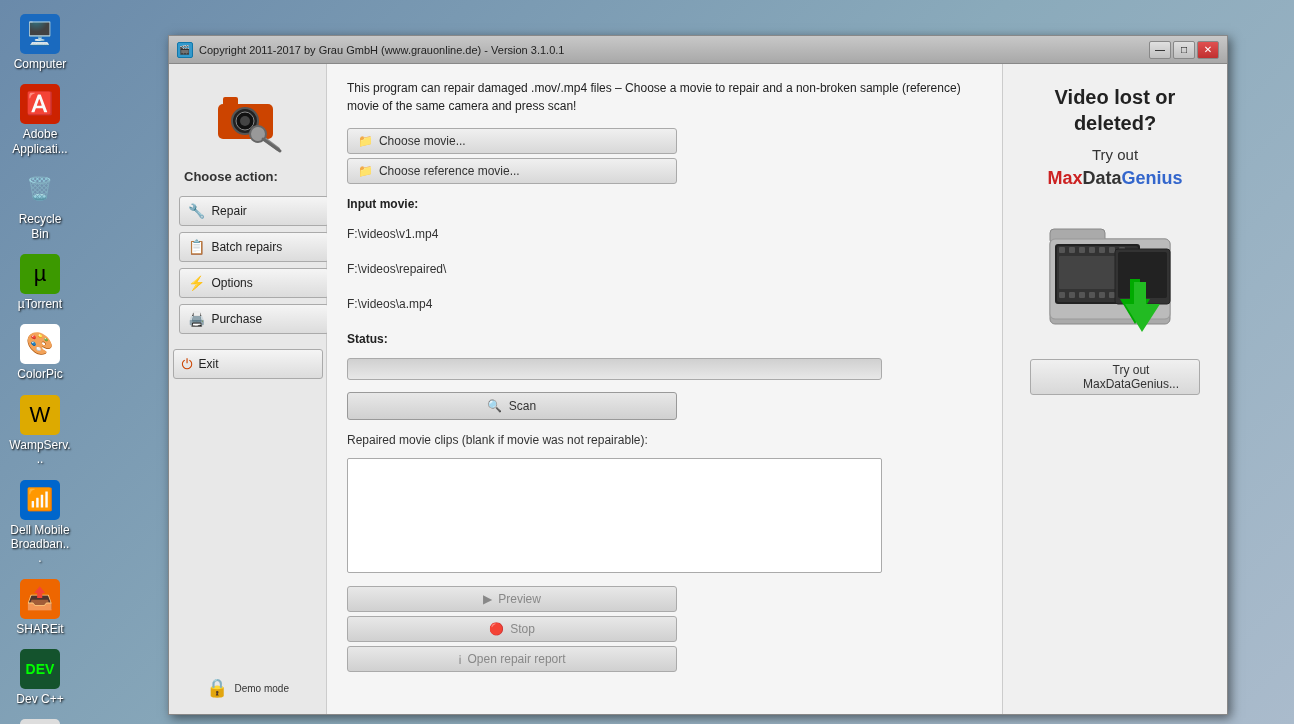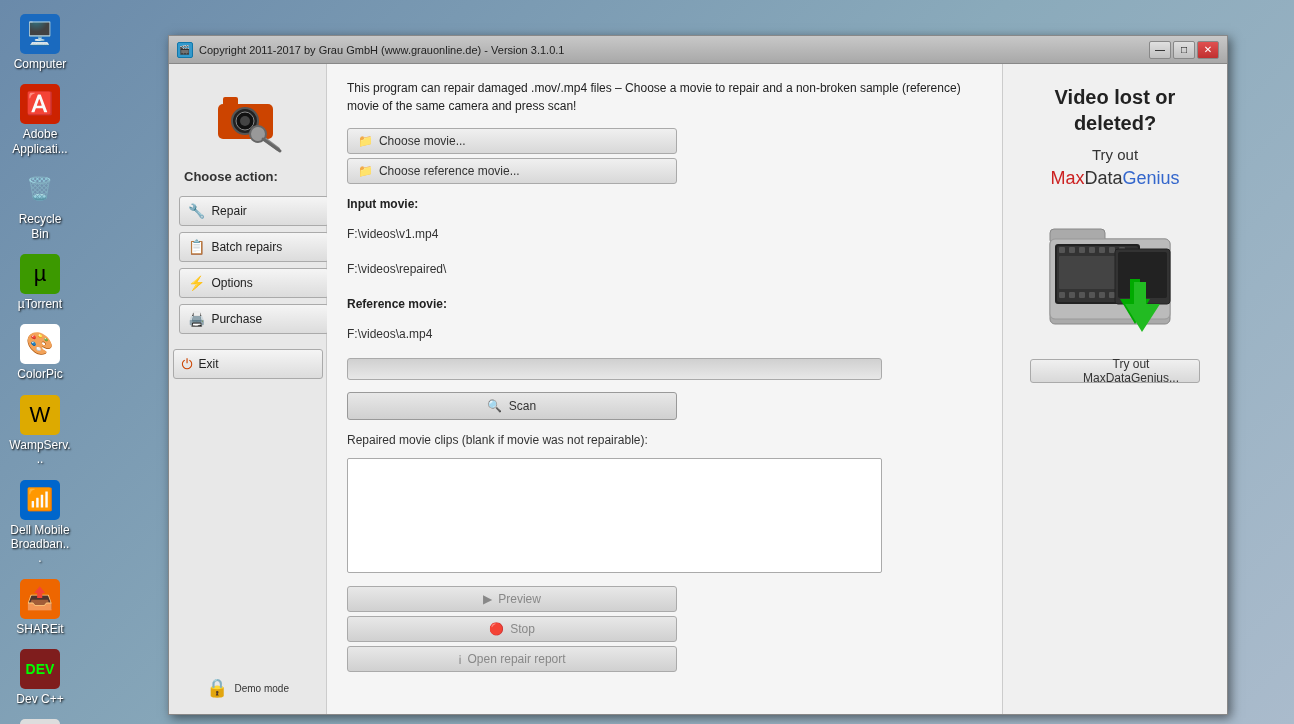--- a/index.html
+++ b/index.html
@@ -337,38 +337,38 @@
 
     .promo-subtitle {
       font-size: 15px;
       color: #333;
       text-align: left;
       margin-bottom: 5px;
     }
 
     .maxdata-logo {
       font-size: 18px;
-      font-weight: normal;
+      font-weight: bold;
       text-align: left;
       margin-bottom: 15px;
     }
     .max-text { color: #cc2222; }
     .data-text { color: #333333; }
     .genius-text { color: #3366cc; }
 
     .promo-image {
       width: 170px;
       height: 140px;
       position: relative;
       margin-bottom: 15px;
     }
 
     .try-btn {
       width: 170px;
-      height: 24px;
+      height: 36px;
       background: linear-gradient(to bottom, #f0f0f0, #d8d8d8);
       border: 1px solid #aaa;
       border-radius: 3px;
       cursor: pointer;
       display: flex;
       align-items: center;
       justify-content: flex-start;
       font-size: 12px;
       color: #333;
       padding-left: 32px;
@@ -424,21 +424,21 @@
   </div>
   <div class="desktop-icon">
     <div class="icon-img" style="background:#0066cc;">📶</div>
     <span class="icon-label">Dell Mobile Broadban...</span>
   </div>
   <div class="desktop-icon">
     <div class="icon-img" style="background:#ee6600;">📤</div>
     <span class="icon-label">SHAREit</span>
   </div>
   <div class="desktop-icon">
-    <div class="icon-img" style="background:#7f1d1d; color:#00ff00; font-size:14px; font-weight:bold;">DEV</div>
+    <div class="icon-img" style="background:#14532d; color:#00ff00; font-size:14px; font-weight:bold;">DEV</div>
     <span class="icon-label">Dev C++</span>
   </div>
   <div class="desktop-icon">
     <div class="icon-img" style="background:#dddddd; font-size:11px; color:#333;">C++</div>
     <span class="icon-label">Turbo C++ 4.0 Windo...</span>
   </div>
 
 </div>
 
 <div class="app-window">
@@ -516,22 +516,22 @@
         <button class="file-btn">
           <span>📁</span>
           <span>Choose reference movie...</span>
         </button>
       </div>
 
       <div class="info-section">
         <span class="info-label">Input movie:</span>
         <span class="info-value">F:\videos\v1.mp4</span>
         <span class="info-value">F:\videos\repaired\</span>
-        <span class="info-label">Reference movie:</span>
         <span class="info-value">F:\videos\a.mp4</span>
+        <span class="info-label">Status:</span>
       </div>
 
       <div class="progress-bar-container">
         <div class="progress-bar-fill"></div>
       </div>
 
       <button class="scan-btn">
         <span>🔍</span>
         <span>Scan</span>
       </button>

